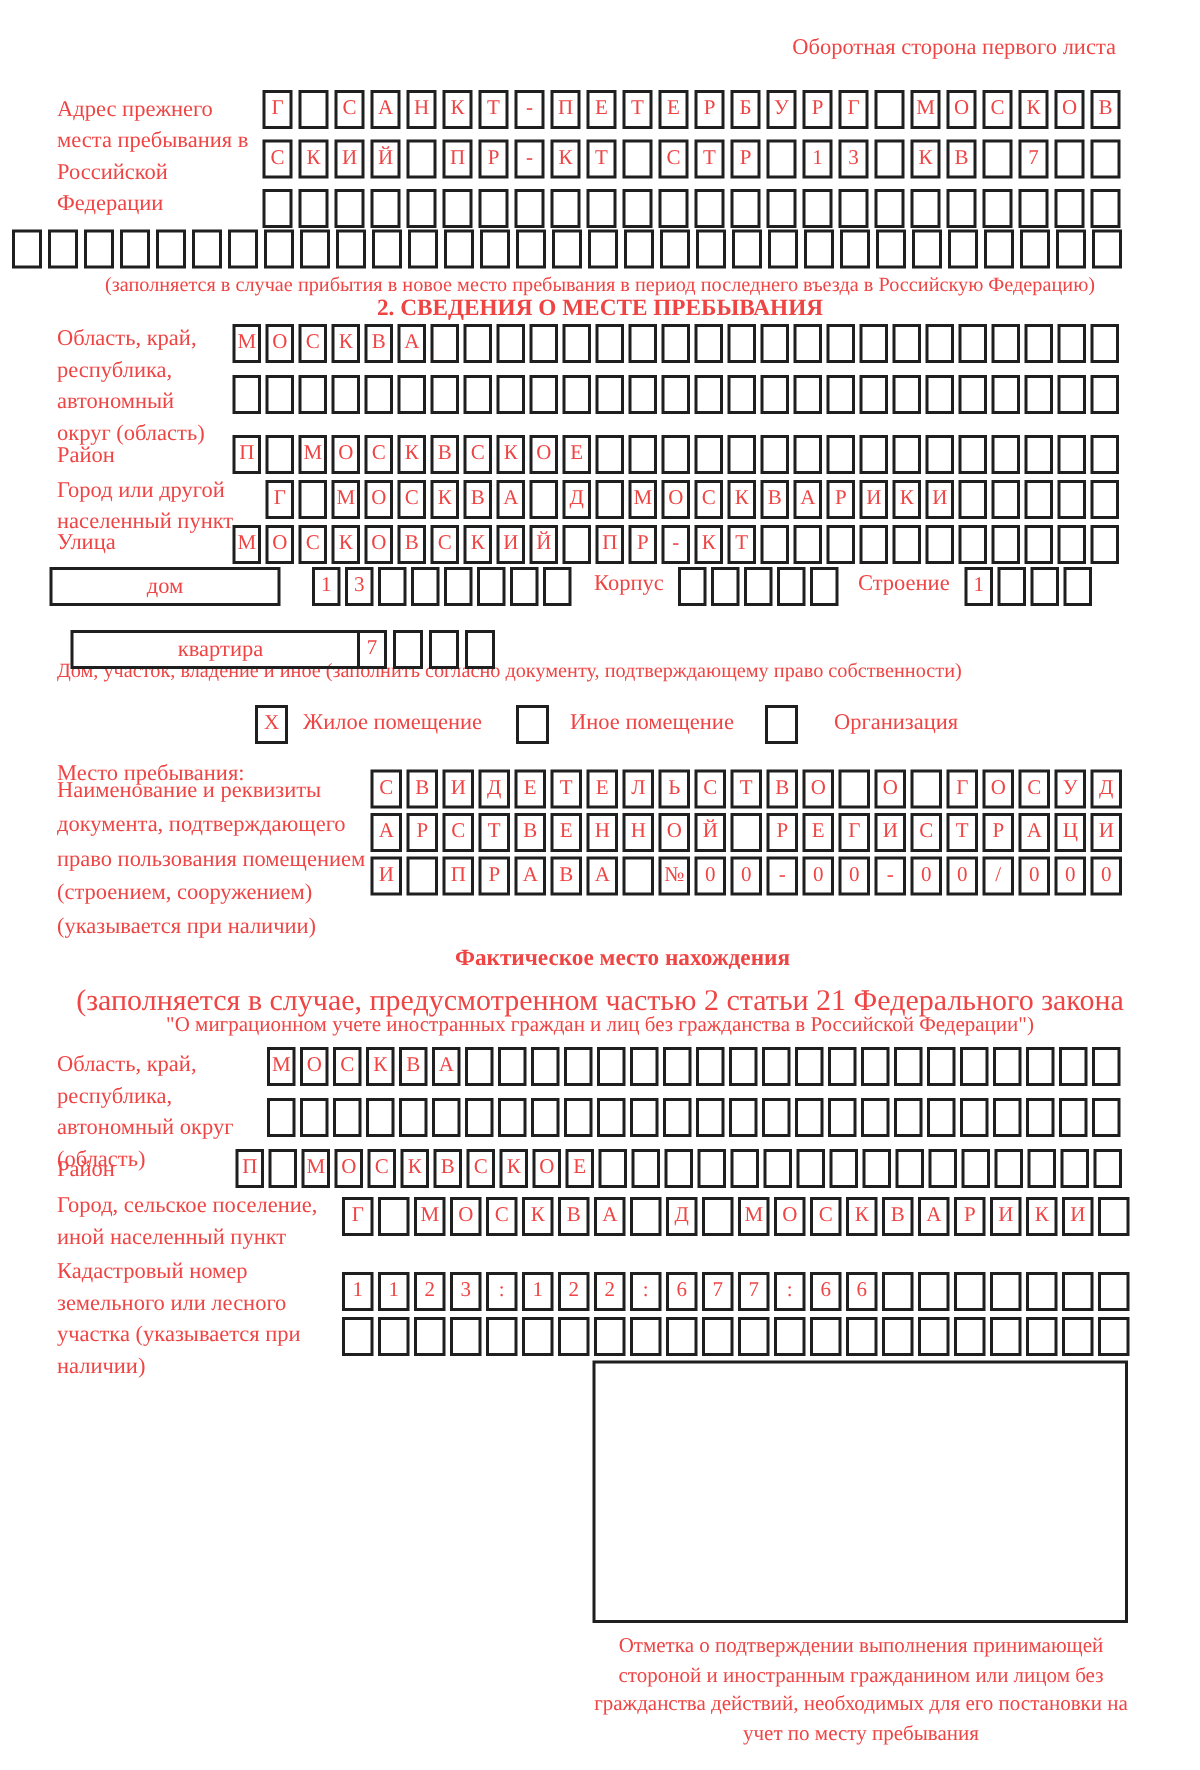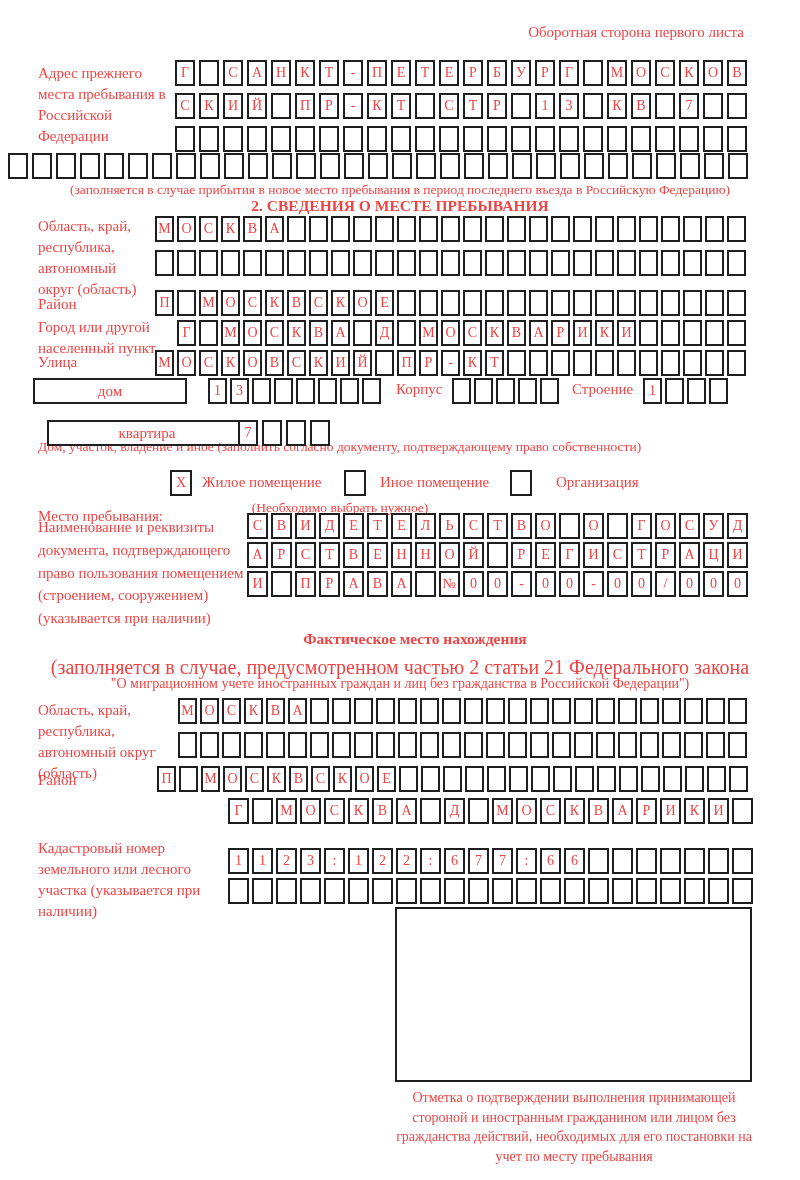--- a/index.html
+++ b/index.html
@@ -346,21 +346,20 @@
       <div class="cell"></div>
     </div>
 
   <div class="opt-label" style="left:38px;top:474px;margin-top:34px;">Место пребывания:</div>
   <div class="chk" style="left:170px;top:470px;">X</div>
   <div class="opt-label" style="left:202px;top:474px;">Жилое помещение</div>
   <div class="chk" style="left:344px;top:470px;"></div>
   <div class="opt-label" style="left:380px;top:474px;">Иное помещение</div>
   <div class="chk" style="left:510px;top:470px;"></div>
   <div class="opt-label" style="left:556px;top:474px;text-align:right;">Организация</div>
-  <div class="note" style="left:120px;top:500px;width:440px;text-align:center;">(Необходимо выбрать нужное)</div>
 
   <div class="lbl" style="left:38px;top:516px;width:212px;line-height:22.8px;">Наименование и реквизиты документа, подтверждающего право пользования помещением (строением, сооружением) (указывается при наличии)</div>
   <div class="cellrow cc" style="left:247px;top:513px;">
       <div class="cell">С</div>
       <div class="cell">В</div>
       <div class="cell">И</div>
       <div class="cell">Д</div>
       <div class="cell">Е</div>
       <div class="cell">Т</div>
       <div class="cell">Е</div>
@@ -512,20 +511,21 @@
       <div class="cell"></div>
       <div class="cell"></div>
       <div class="cell"></div>
       <div class="cell"></div>
       <div class="cell"></div>
       <div class="cell"></div>
       <div class="cell"></div>
       <div class="cell"></div>
     </div>
 
+  <div class="lbl" style="left:38px;top:794px;width:200px;">Город, сельское поселение, иной населенный пункт</div>
   <div class="cellrow cd" style="left:228px;top:798px;">
       <div class="cell">Г</div>
       <div class="cell"></div>
       <div class="cell">М</div>
       <div class="cell">О</div>
       <div class="cell">С</div>
       <div class="cell">К</div>
       <div class="cell">В</div>
       <div class="cell">А</div>
       <div class="cell"></div>

